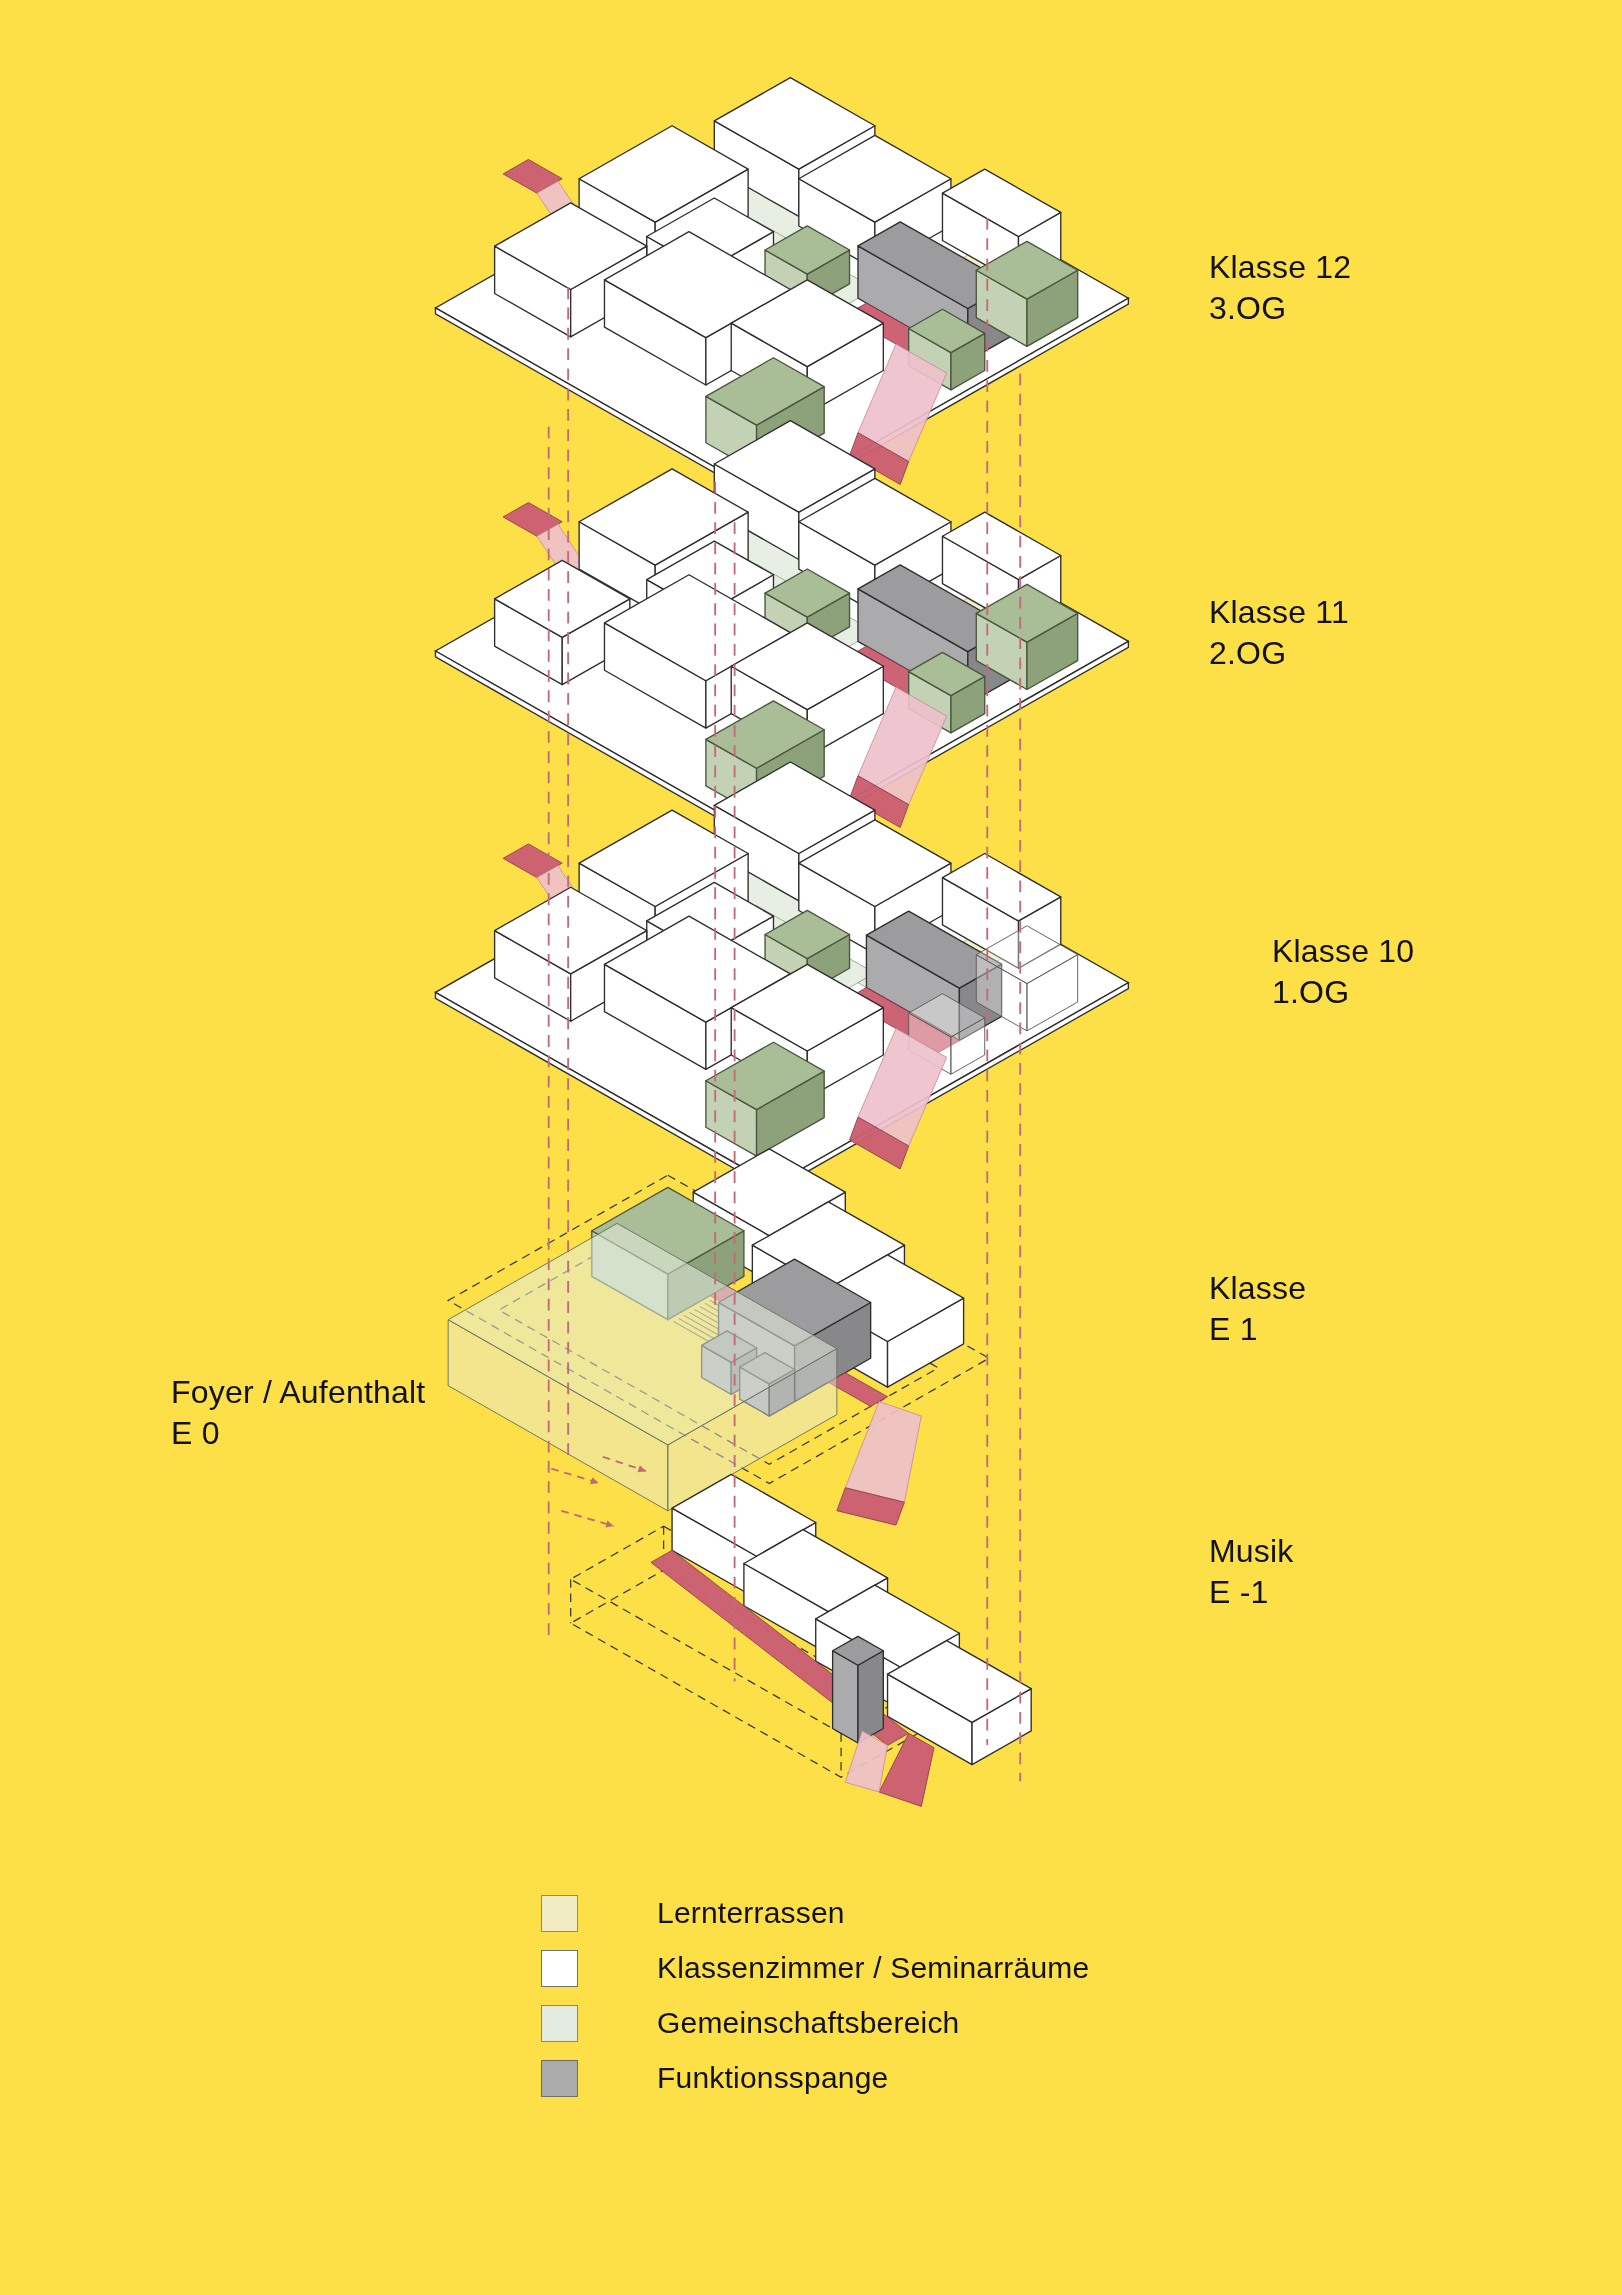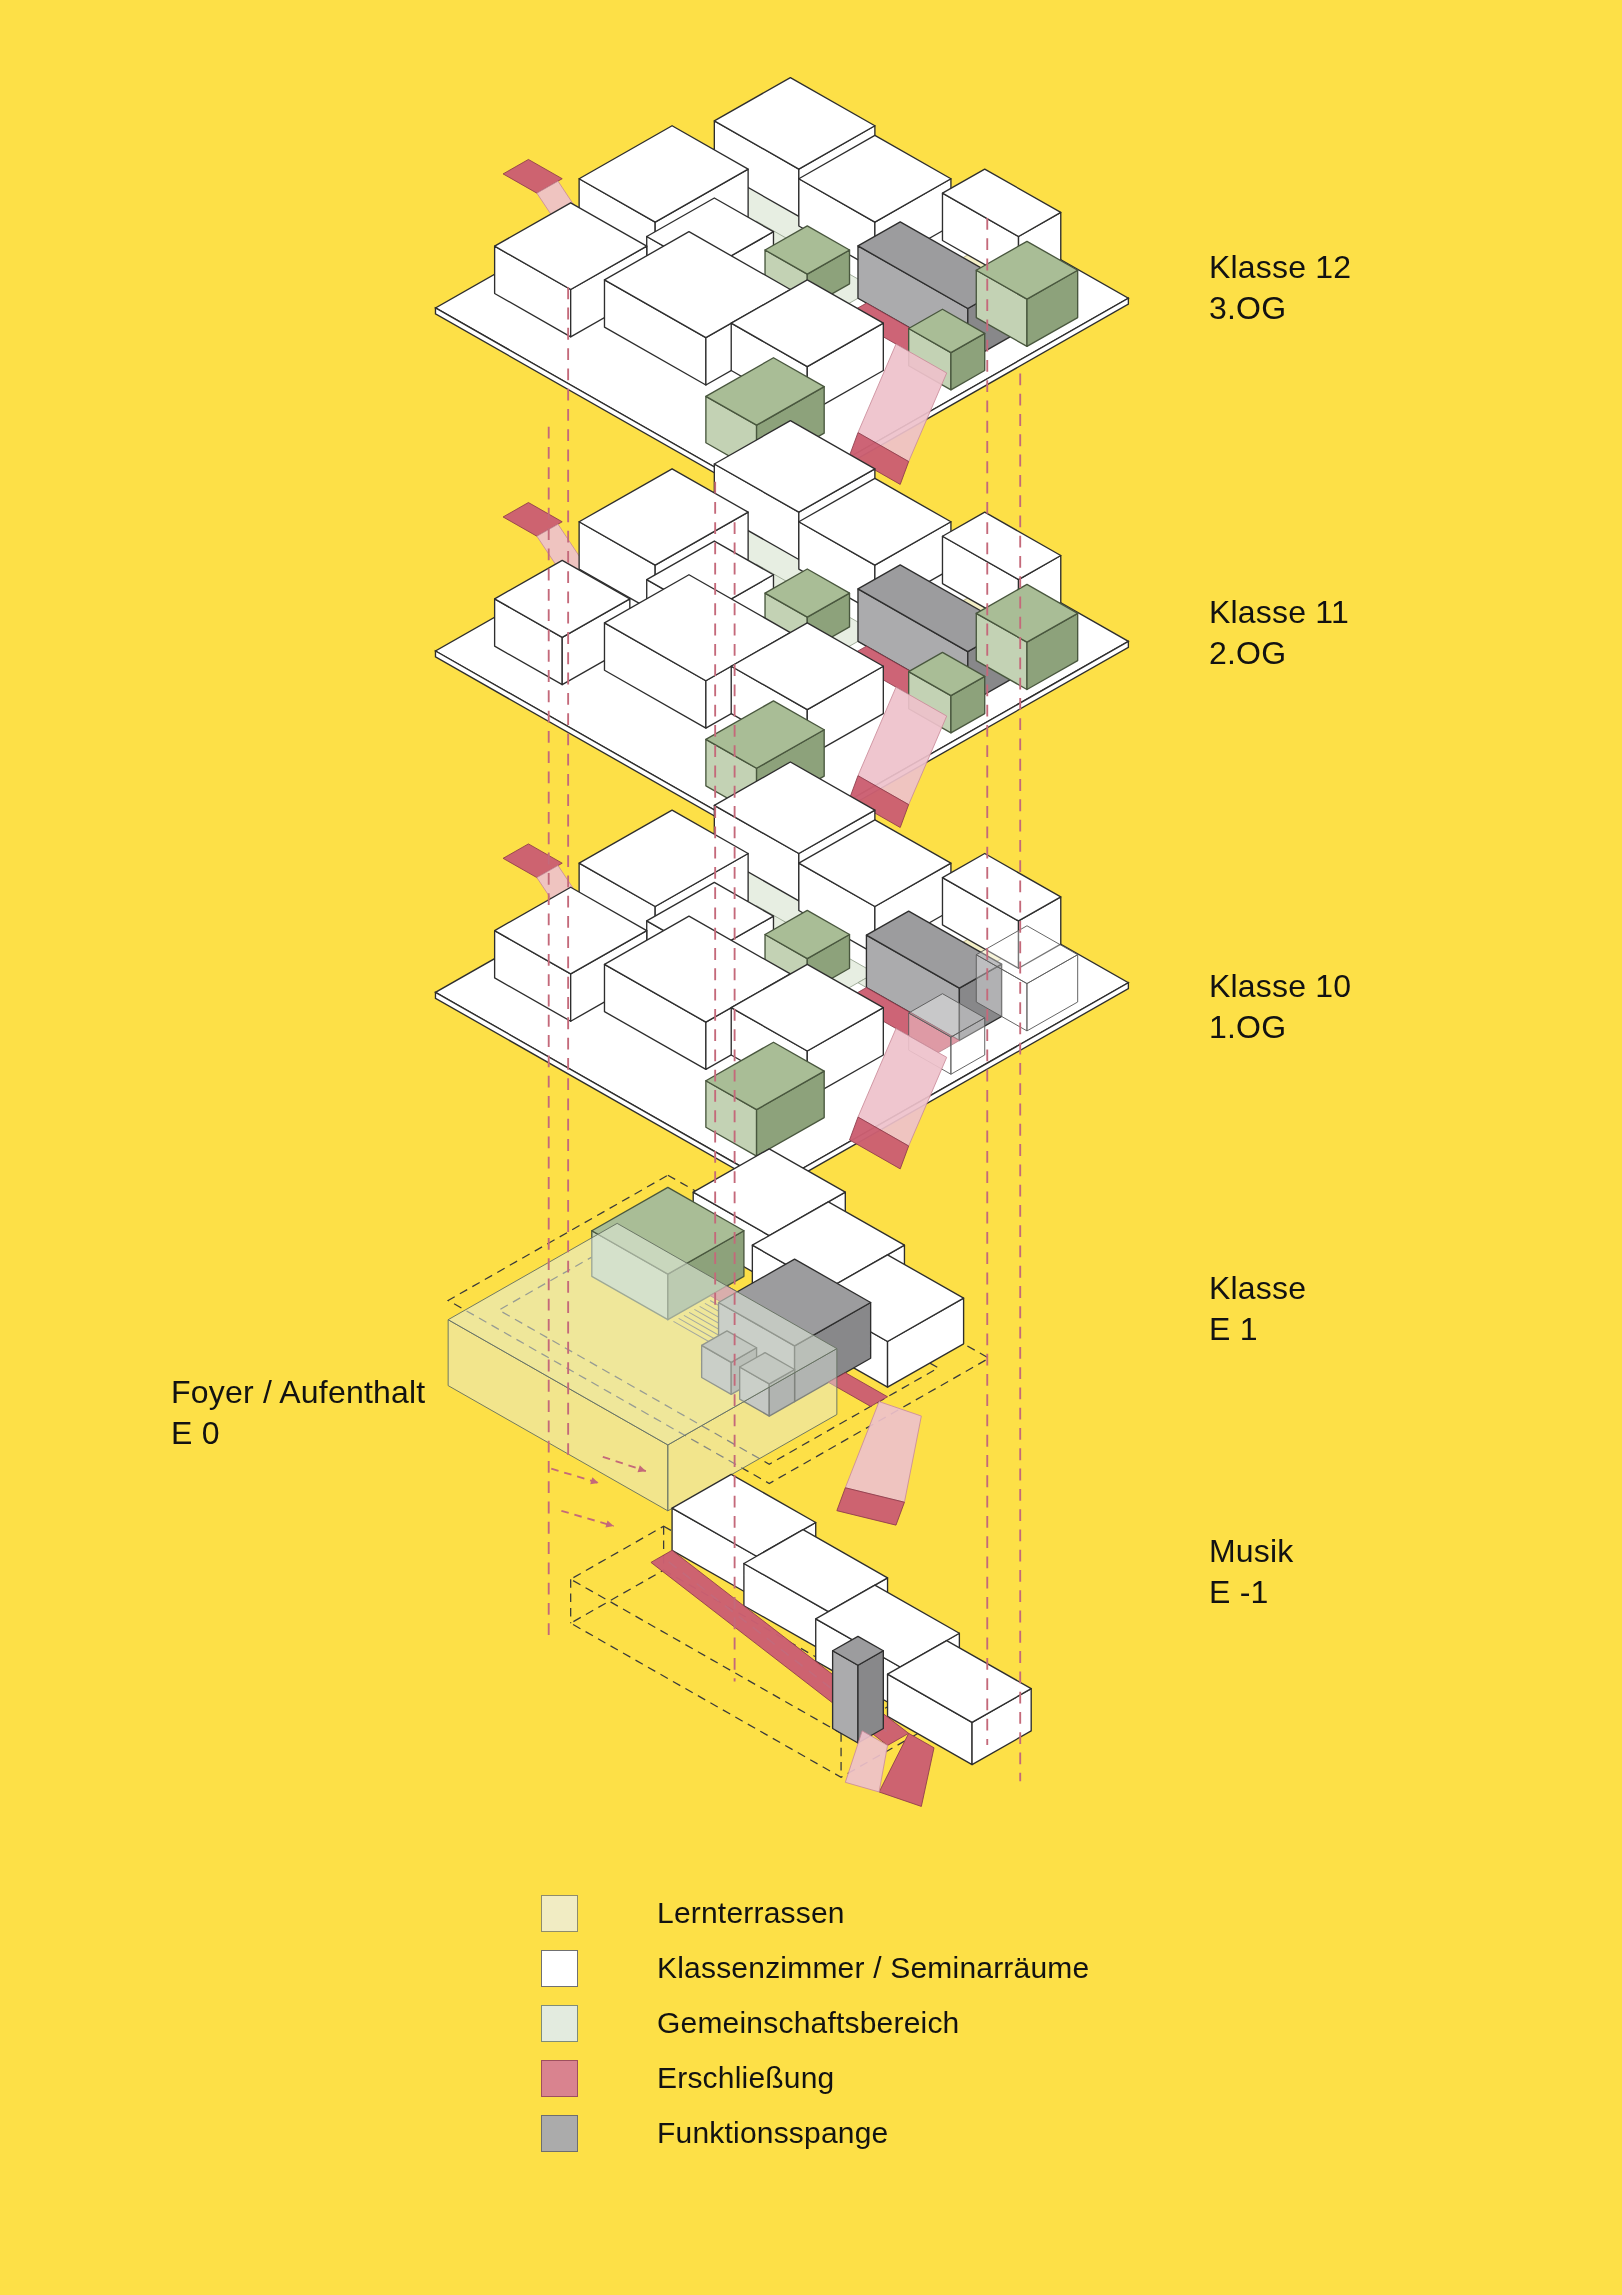--- a/index.html
+++ b/index.html
@@ -4,21 +4,21 @@
 <style>
   html,body{margin:0;padding:0;background:#ffffff;}
   .stage{position:relative;width:1623px;height:2295px;background:#fde047;overflow:hidden;
          font-family:"Liberation Sans", sans-serif;}
   #axon{position:absolute;left:0;top:0;}
   .fl{position:absolute;font-size:32px;line-height:41px;color:#121212;white-space:nowrap;
       letter-spacing:0.2px;}
   .fl span{display:block;}
   .fl0{left:1209px;top:247px;}
   .fl1{left:1209px;top:592px;}
-  .fl2{left:1209px;top:931px;margin-top:35px;}
+  .fl2{left:1272px;top:931px;}
   .fl3{left:1209px;top:1268px;}
   .fl4{left:171px;top:1372px;}
   .fl5{left:1209px;top:1524px;margin-top:7px;}
   .legend{position:absolute;left:541px;top:1893px;}
   .lrow{display:flex;align-items:center;height:40px;margin-bottom:15px;gap:44px;}
   .sw{width:35px;height:35px;border:1.7px solid #666;margin-right:35px;flex:none;}
   .llabel{font-size:30px;color:#121212;letter-spacing:0.2px;}
 </style>
 </head>
 <body>
@@ -300,22 +300,18 @@
     </div>
     <div class="lrow">
       <span class="sw" style="background: rgb(255, 255, 255); border-color: rgb(112, 112, 112);"></span>
       <span class="llabel">Klassenzimmer / Seminarräume</span>
     </div>
     <div class="lrow">
       <span class="sw" style="background: rgb(227, 235, 223); border-color: rgb(127, 140, 120);"></span>
       <span class="llabel">Gemeinschaftsbereich</span>
     </div>
     <div class="lrow">
-      <span class="sw" style="background: rgb(217, 131, 143); border-color: rgb(158, 79, 94);"></span>
-      <span class="llabel">Erschließung</span>
-    </div>
-    <div class="lrow">
       <span class="sw" style="background: rgb(171, 171, 171); border-color: rgb(110, 110, 110);"></span>
       <span class="llabel">Funktionsspange</span>
     </div>
   </div>
 </div>
 
 
 </body></html>

